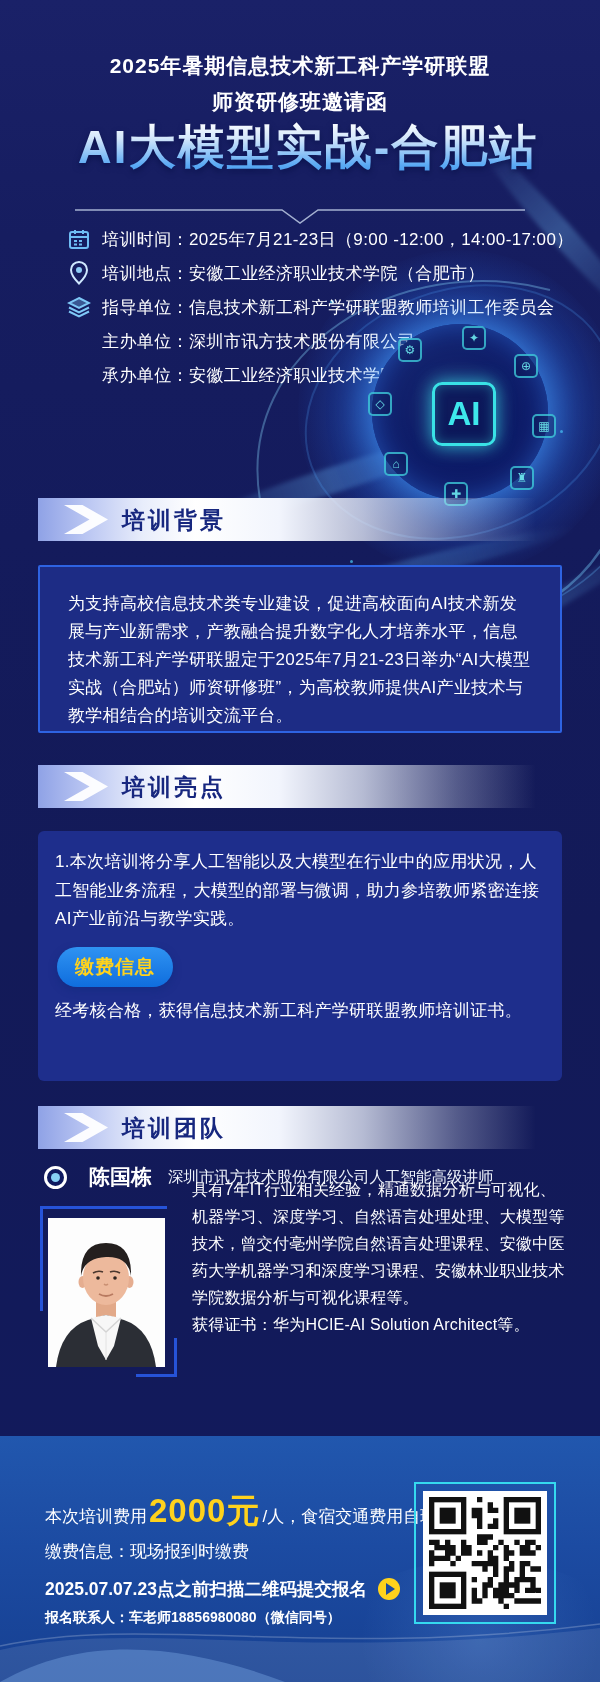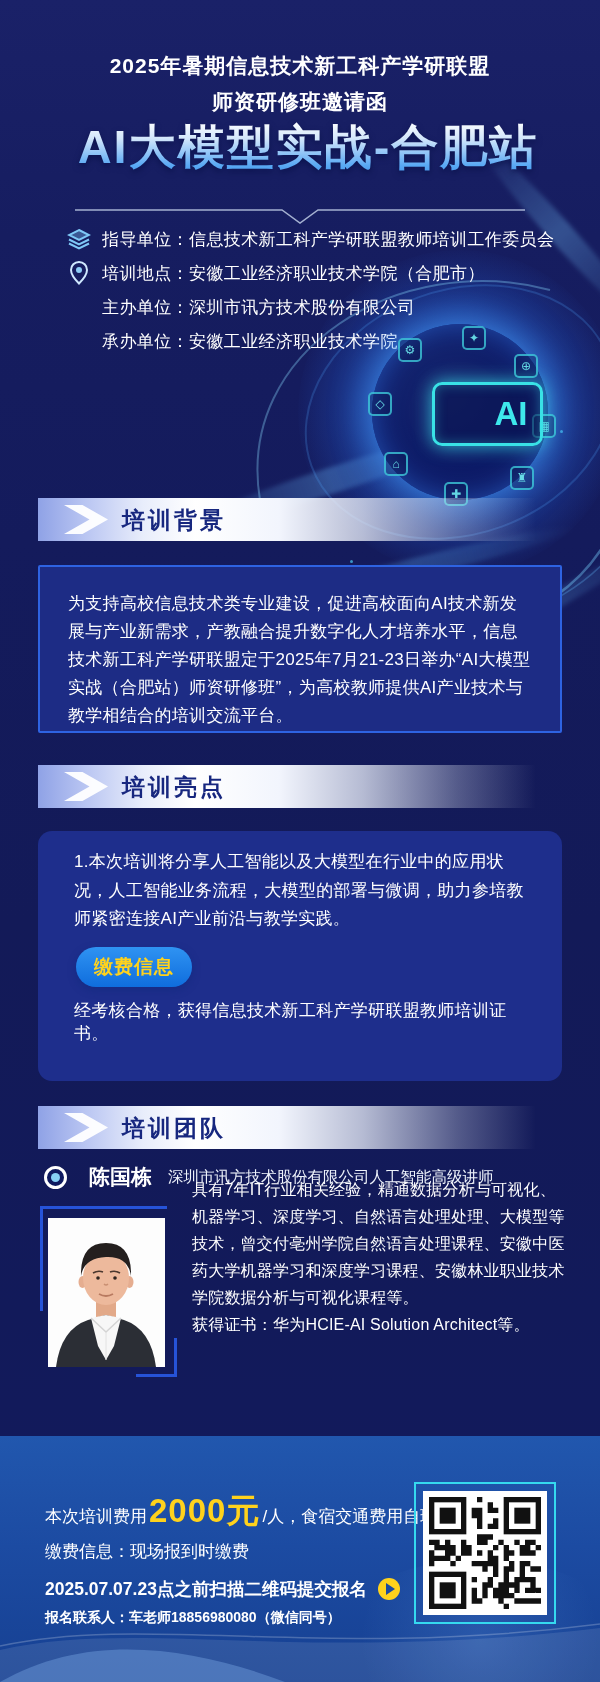--- a/index.html
+++ b/index.html
@@ -30,36 +30,36 @@
   .streak{position:absolute;border-radius:50%;filter:blur(2px);}
   #st1{left:180px;top:468px;width:300px;height:26px;background:linear-gradient(90deg,transparent,rgba(110,190,255,.30),transparent);transform:rotate(-18deg);}
   #st2{left:250px;top:558px;width:330px;height:20px;background:linear-gradient(90deg,transparent,rgba(100,185,255,.26),transparent);transform:rotate(-14deg);}
   #st3{left:440px;top:220px;width:240px;height:24px;background:linear-gradient(90deg,transparent,rgba(120,200,255,.30),transparent);transform:rotate(48deg);}
   #st4{left:400px;top:600px;width:280px;height:18px;background:linear-gradient(90deg,transparent,rgba(110,190,255,.22),transparent);transform:rotate(-30deg);}
   .ai-circle{position:absolute;left:372px;top:324px;width:176px;height:176px;border-radius:50%;
     background:radial-gradient(circle at 42% 38%,#16266f 0%,#0d1a66 55%,#0a1158 100%);
     box-shadow:0 0 34px 6px rgba(70,160,255,.7), inset 0 0 30px rgba(60,140,255,.5);}
   .ai-chip{position:absolute;left:432px;top:382px;width:58px;height:58px;border:3px solid #39e2e6;border-radius:10px;
     display:flex;align-items:center;justify-content:center;font-size:33px;font-weight:800;color:#3ee8ec;
-    background:rgba(10,20,80,.6);box-shadow:0 0 18px rgba(60,230,235,.8), inset 0 0 12px rgba(60,230,235,.35);padding-left:47px;}
+    background:rgba(10,20,80,.6);box-shadow:0 0 18px rgba(60,230,235,.8), inset 0 0 12px rgba(60,230,235,.35);}
   .node{position:absolute;width:20px;height:20px;border:2px solid rgba(70,225,235,.7);border-radius:5px;
     color:rgba(110,235,240,.9);font-size:12px;line-height:1;display:flex;align-items:center;justify-content:center;
     background:rgba(8,18,70,.35);}
   .dot{position:absolute;border-radius:50%;background:#49c9f2;opacity:.7;}
   
   .banner{position:absolute;left:38px;width:524px;height:43px;
     background:linear-gradient(90deg,#8fa2e6 0%,#b9c5f2 9%,#e8edfb 20%,#ffffff 30%,#f2f5fd 46%,rgba(236,241,252,.75) 62%,rgba(236,241,252,.30) 80%,rgba(236,241,252,0) 95%);}
   .banner .chev{position:absolute;left:26px;top:7px;width:44px;height:29px;background:#ffffff;opacity:.95;
     clip-path:polygon(0 0,42% 0,100% 50%,42% 100%,0 100%,58% 50%);}
   .banner .btitle{position:absolute;left:84px;top:7px;font-size:23px;font-weight:800;color:#17277f;letter-spacing:3px;}
   
   .content-box{position:absolute;left:38px;width:524px;box-sizing:border-box;background:#1d2c85;}
   #box-bg{top:565px;height:168px;border:2px solid #2e63e2;padding:23px 28px;border-radius:2px;}
   #box-bg p{margin:0;font-size:17px;line-height:28px;letter-spacing:.3px;}
-  #box-hl{top:831px;height:250px;background:#1e2e8c;padding:17px 36px 0;border-radius:14px;}
+  #box-hl{top:831px;height:250px;background:#1e2e8c;padding:17px 17px 0;border-radius:6px;}
   #box-hl .point{margin:0;font-size:17px;line-height:28.5px;letter-spacing:.3px;}
   .badge-btn{margin:13px 0 0 2px;width:116px;height:40px;border-radius:22px;
     background:linear-gradient(180deg,#2f93f2,#0f6ddd);display:flex;align-items:center;justify-content:center;
     font-size:19px;font-weight:800;color:#ffd21c;letter-spacing:1px;box-shadow:0 3px 8px rgba(10,40,120,.45);}
   .cert-note{margin:12px 0 0;font-size:17px;letter-spacing:.3px;}
   
   .instructor-row{position:absolute;top:1163px;left:44px;display:flex;align-items:center;}
   .bullet{width:17px;height:17px;border-radius:50%;border:3px solid #fff;background:#0f1a60;
     display:flex;align-items:center;justify-content:center;margin-right:22px;flex:none;}
   .bullet-dot{width:9px;height:9px;border-radius:50%;background:#86d0f5;}
@@ -116,38 +116,55 @@
   <div class="subtitle" id="sub2">师资研修班邀请函</div>
   <div class="main-title">AI大模型实战-合肥站</div>
 
   <svg class="divider" width="600" height="22">
     <polyline points="75,6 282,6 300,19 318,6 525,6" fill="none" stroke="rgba(200,214,236,.8)" stroke-width="1.5"></polyline>
   </svg>
 
   <div class="info">
     <div class="info-row">
       <span class="info-icon">
+        <svg width="22" height="22" viewBox="0 0 22 22">
+            <g fill="none" stroke="#6fbdf5" stroke-width="2">
+              <rect x="2" y="4" width="18" height="16" rx="2"></rect>
+              <line x1="2" y1="9" x2="20" y2="9"></line>
+              <line x1="7" y1="2" x2="7" y2="6"></line>
+              <line x1="15" y1="2" x2="15" y2="6"></line>
+              <line x1="6" y1="13" x2="9" y2="13"></line>
+              <line x1="11" y1="13" x2="14" y2="13"></line>
+              <line x1="6" y1="16.5" x2="9" y2="16.5"></line>
+              <line x1="11" y1="16.5" x2="14" y2="16.5"></line>
+            </g>
+          </svg>
+      </span>
+      <span class="info-text">培训时间：2025年7月21-23日（9:00 -12:00，14:00-17:00）</span>
+    </div>
+    <div class="info-row">
+      <span class="info-icon">
+        <svg width="20" height="24" viewBox="0 0 20 24">
+            <path d="M10,1 C14.5,1 18,4.5 18,9 C18,14.5 10,22.5 10,22.5 C10,22.5 2,14.5 2,9 C2,4.5 5.5,1 10,1 Z" fill="none" stroke="#cfe8ff" stroke-width="2"></path>
+            <circle cx="10" cy="9" r="3" fill="#8ecdf7"></circle>
+          </svg>
+      </span>
+      <span class="info-text">培训地点：安徽工业经济职业技术学院（合肥市）</span>
+    </div>
+    <div class="info-row">
+      <span class="info-icon">
         <svg width="24" height="22" viewBox="0 0 24 22">
             <g fill="none" stroke="#7ec8f7" stroke-width="2">
               <path d="M12,2 L22,7 L12,12 L2,7 Z" fill="rgba(126,200,247,.35)"></path>
               <path d="M2,11.5 L12,16.5 L22,11.5"></path>
               <path d="M2,15.5 L12,20.5 L22,15.5"></path>
             </g>
           </svg>
       </span>
       <span class="info-text">指导单位：信息技术新工科产学研联盟教师培训工作委员会</span>
-    </div>
-    <div class="info-row">
-      <span class="info-icon">
-        <svg width="20" height="24" viewBox="0 0 20 24">
-            <path d="M10,1 C14.5,1 18,4.5 18,9 C18,14.5 10,22.5 10,22.5 C10,22.5 2,14.5 2,9 C2,4.5 5.5,1 10,1 Z" fill="none" stroke="#cfe8ff" stroke-width="2"></path>
-            <circle cx="10" cy="9" r="3" fill="#8ecdf7"></circle>
-          </svg>
-      </span>
-      <span class="info-text">培训地点：安徽工业经济职业技术学院（合肥市）</span>
     </div>
     <div class="info-row">
       <span class="info-icon"></span>
       <span class="info-text">主办单位：深圳市讯方技术股份有限公司</span>
     </div>
     <div class="info-row">
       <span class="info-icon"></span>
       <span class="info-text">承办单位：安徽工业经济职业技术学院</span>
     </div>
   </div>

